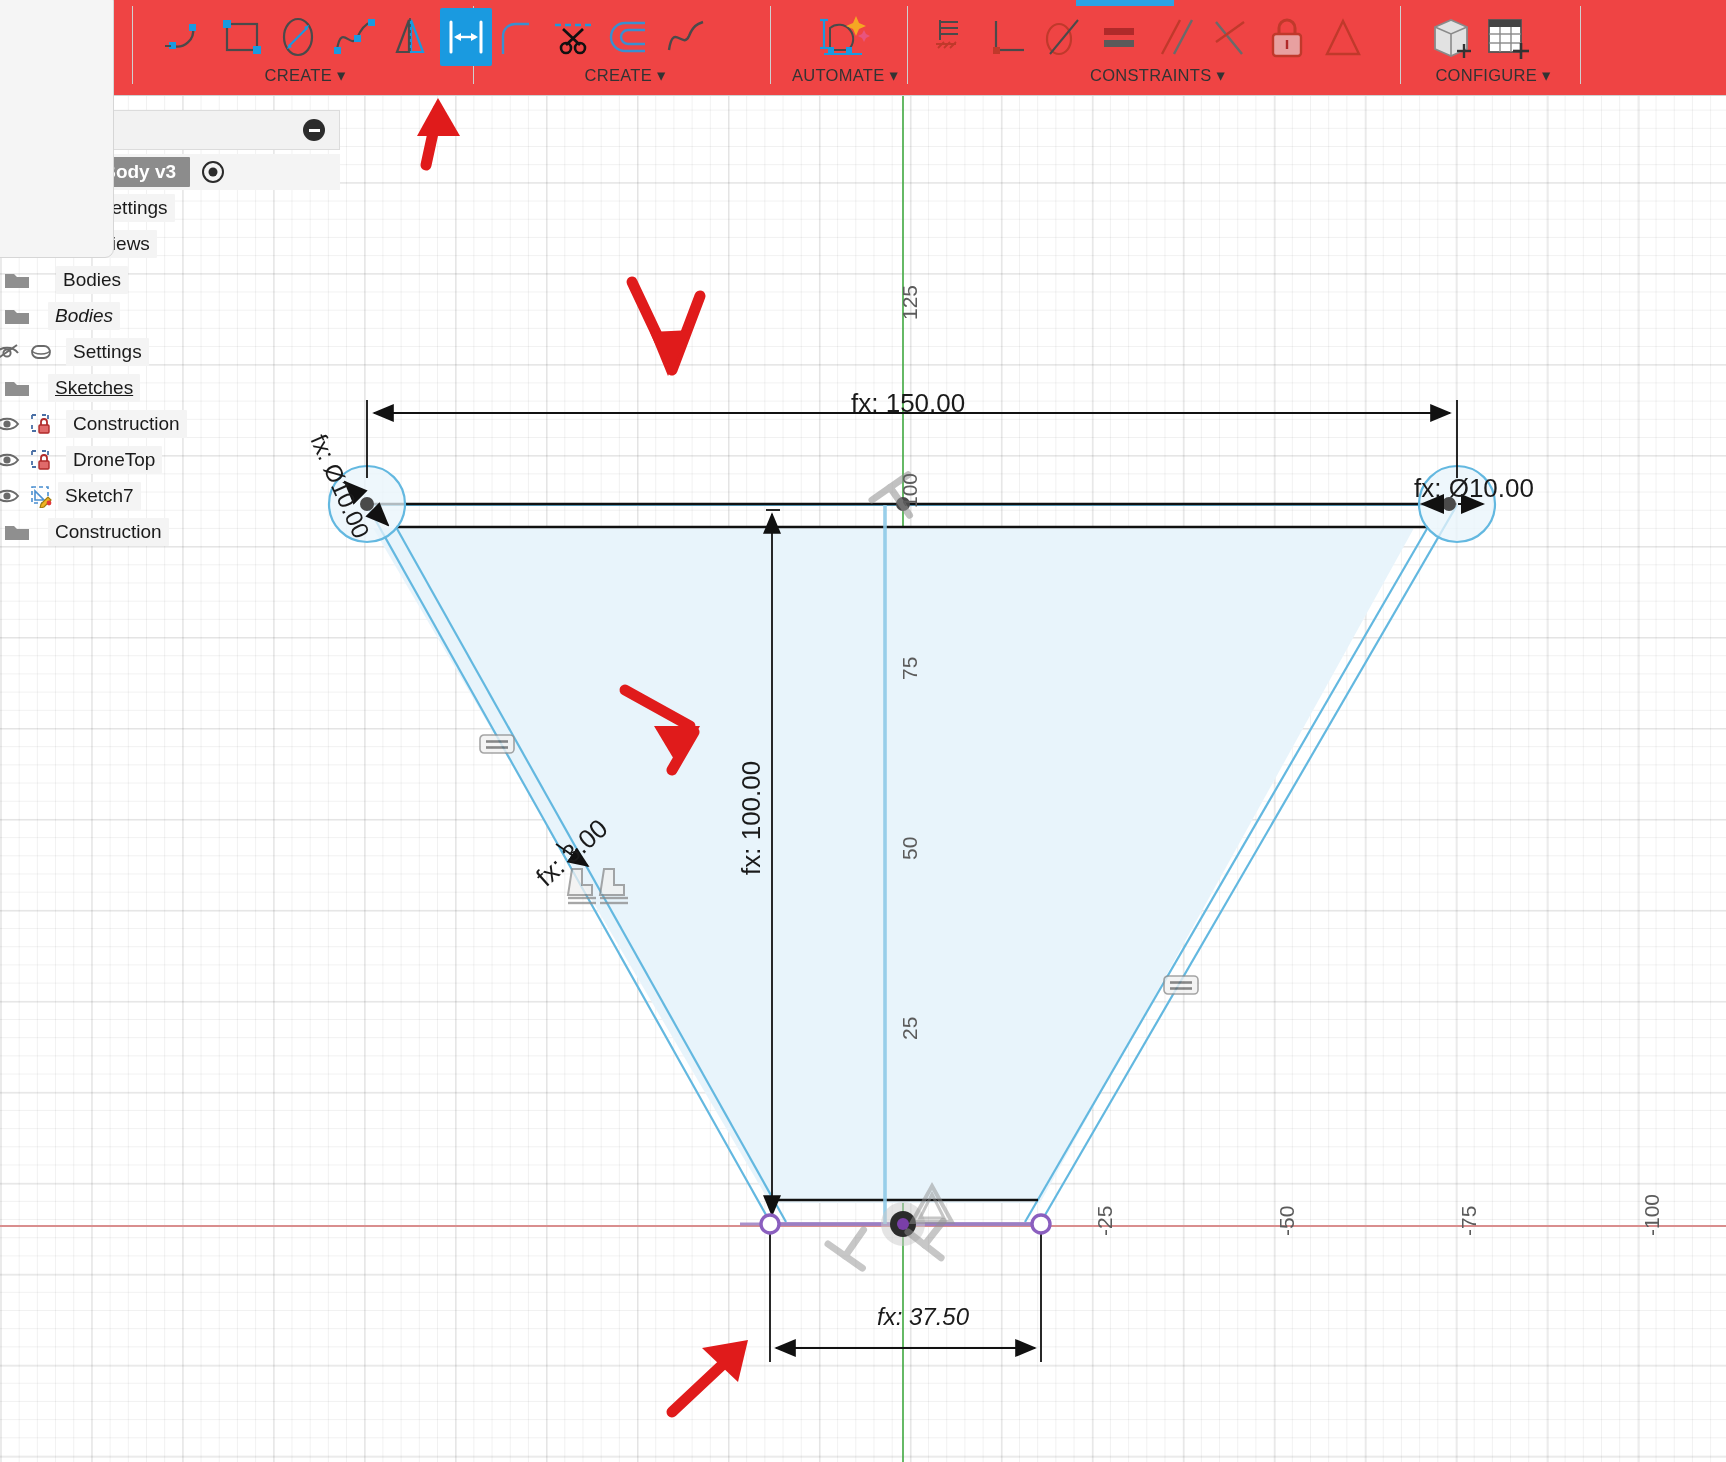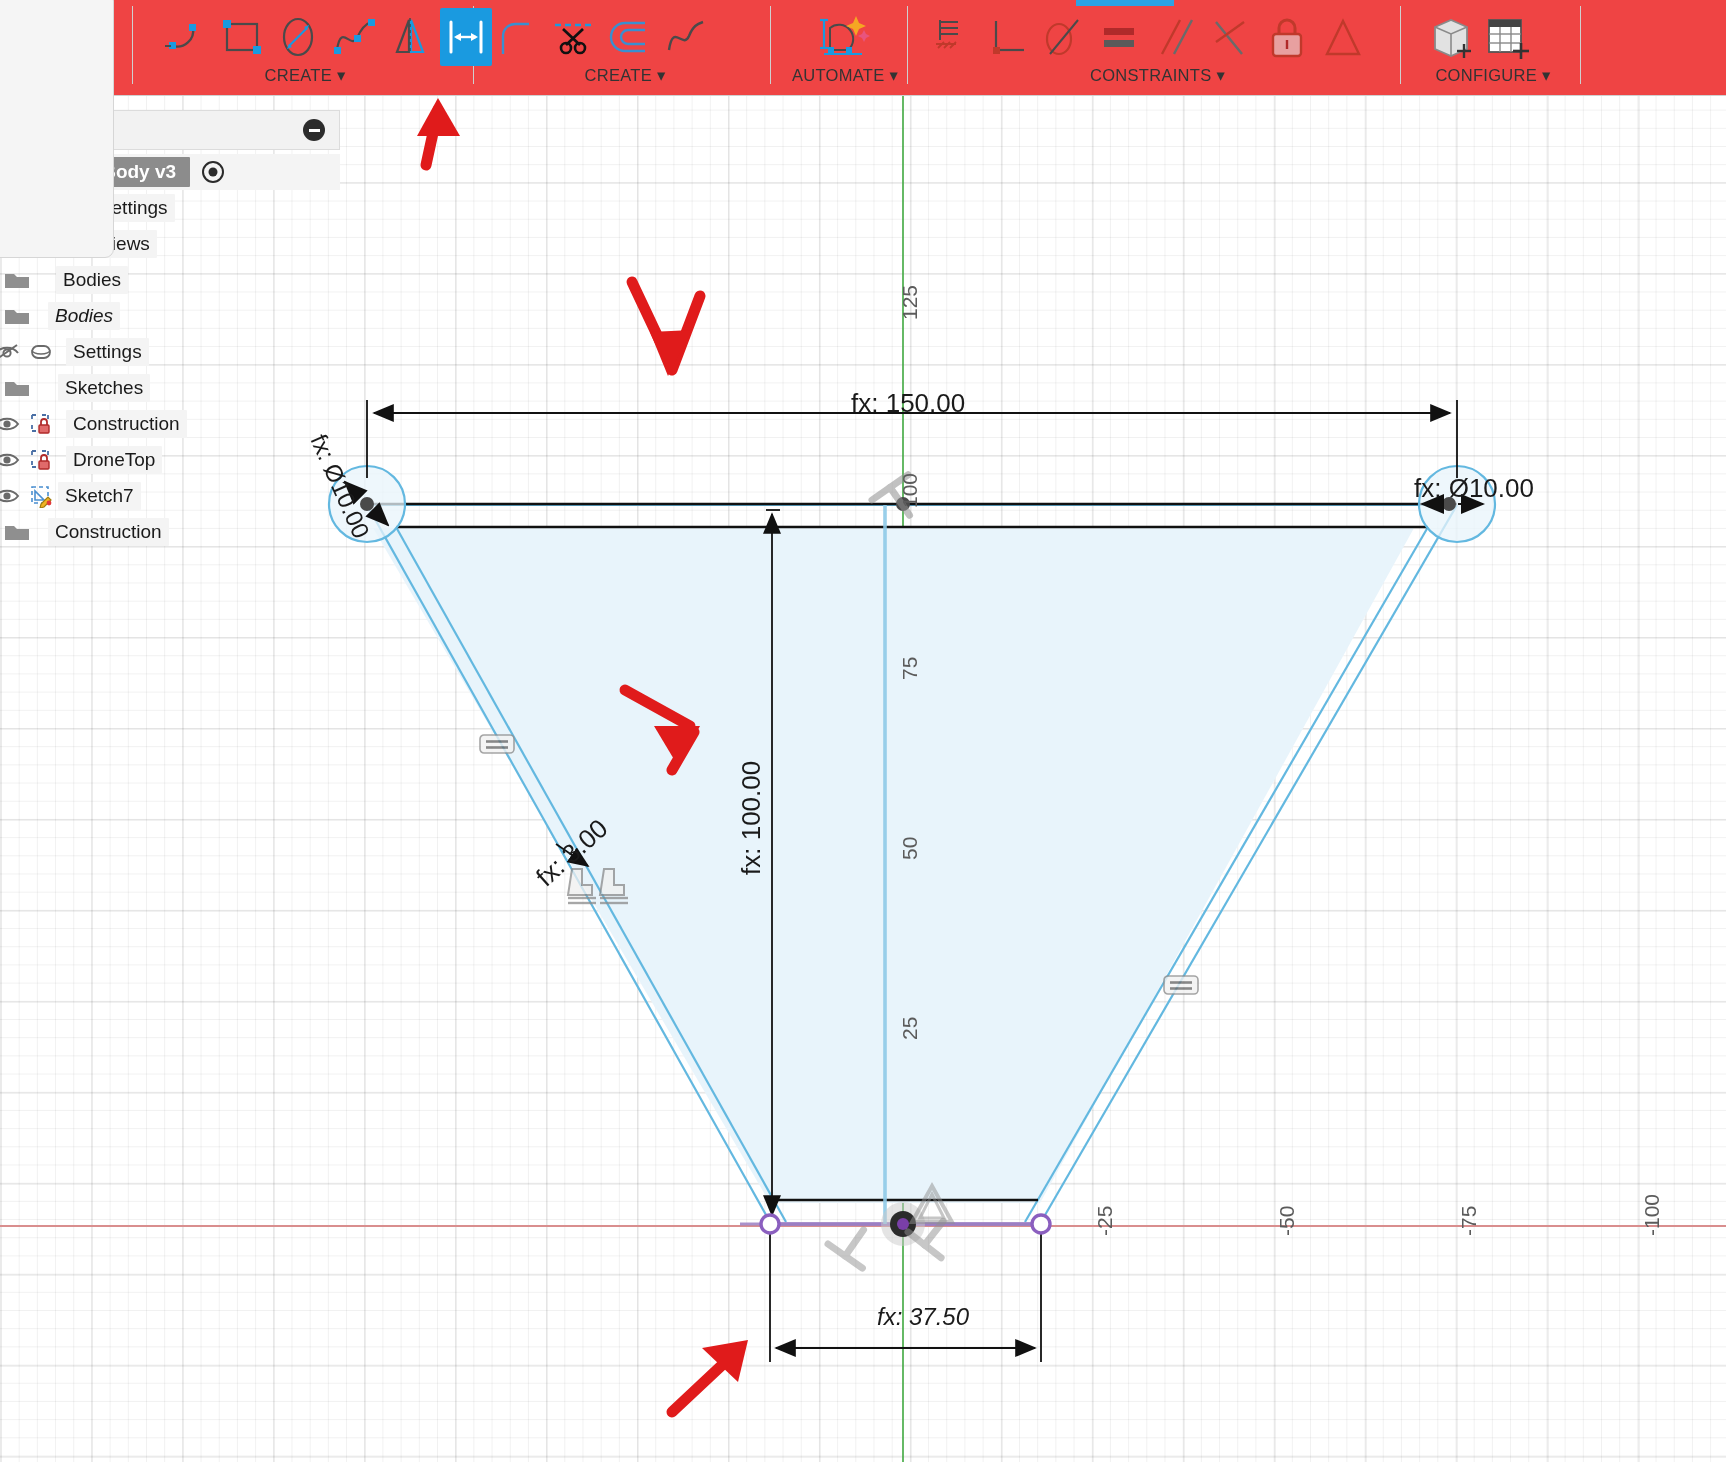--- a/index.html
+++ b/index.html
@@ -543,21 +543,21 @@
         </span>
         <span class="br-label" style="margin-left:8px;">Settings</span>
       </div>
 
       <div class="br-row" style="padding-left:12px;">
         <span class="br-ticon">
           <svg width="28" height="22" viewBox="0 0 28 22">
               <path d="M2,5 h9 l3,3 h12 v11 h-24 z" fill="#8f8f8f"></path>
             </svg>
         </span>
-        <span class="br-label" style="margin-left:24px;">Sketches</span>
+        <span class="br-label" style="margin-left:14px;text-decoration:underline;">Sketches</span>
       </div>
 
       <div class="br-row" style="padding-left:2px;">
         <span class="br-eye">
           <svg width="26" height="20" viewBox="0 0 26 20">
             <path d="M2,10 C7,3 19,3 24,10 C19,17 7,17 2,10 Z" fill="none" stroke="#6a6a6a" stroke-width="2"></path>
             <circle cx="13" cy="10" r="3.6" fill="#6a6a6a"></circle>
           </svg>
         </span>
         <span class="br-ticon">

